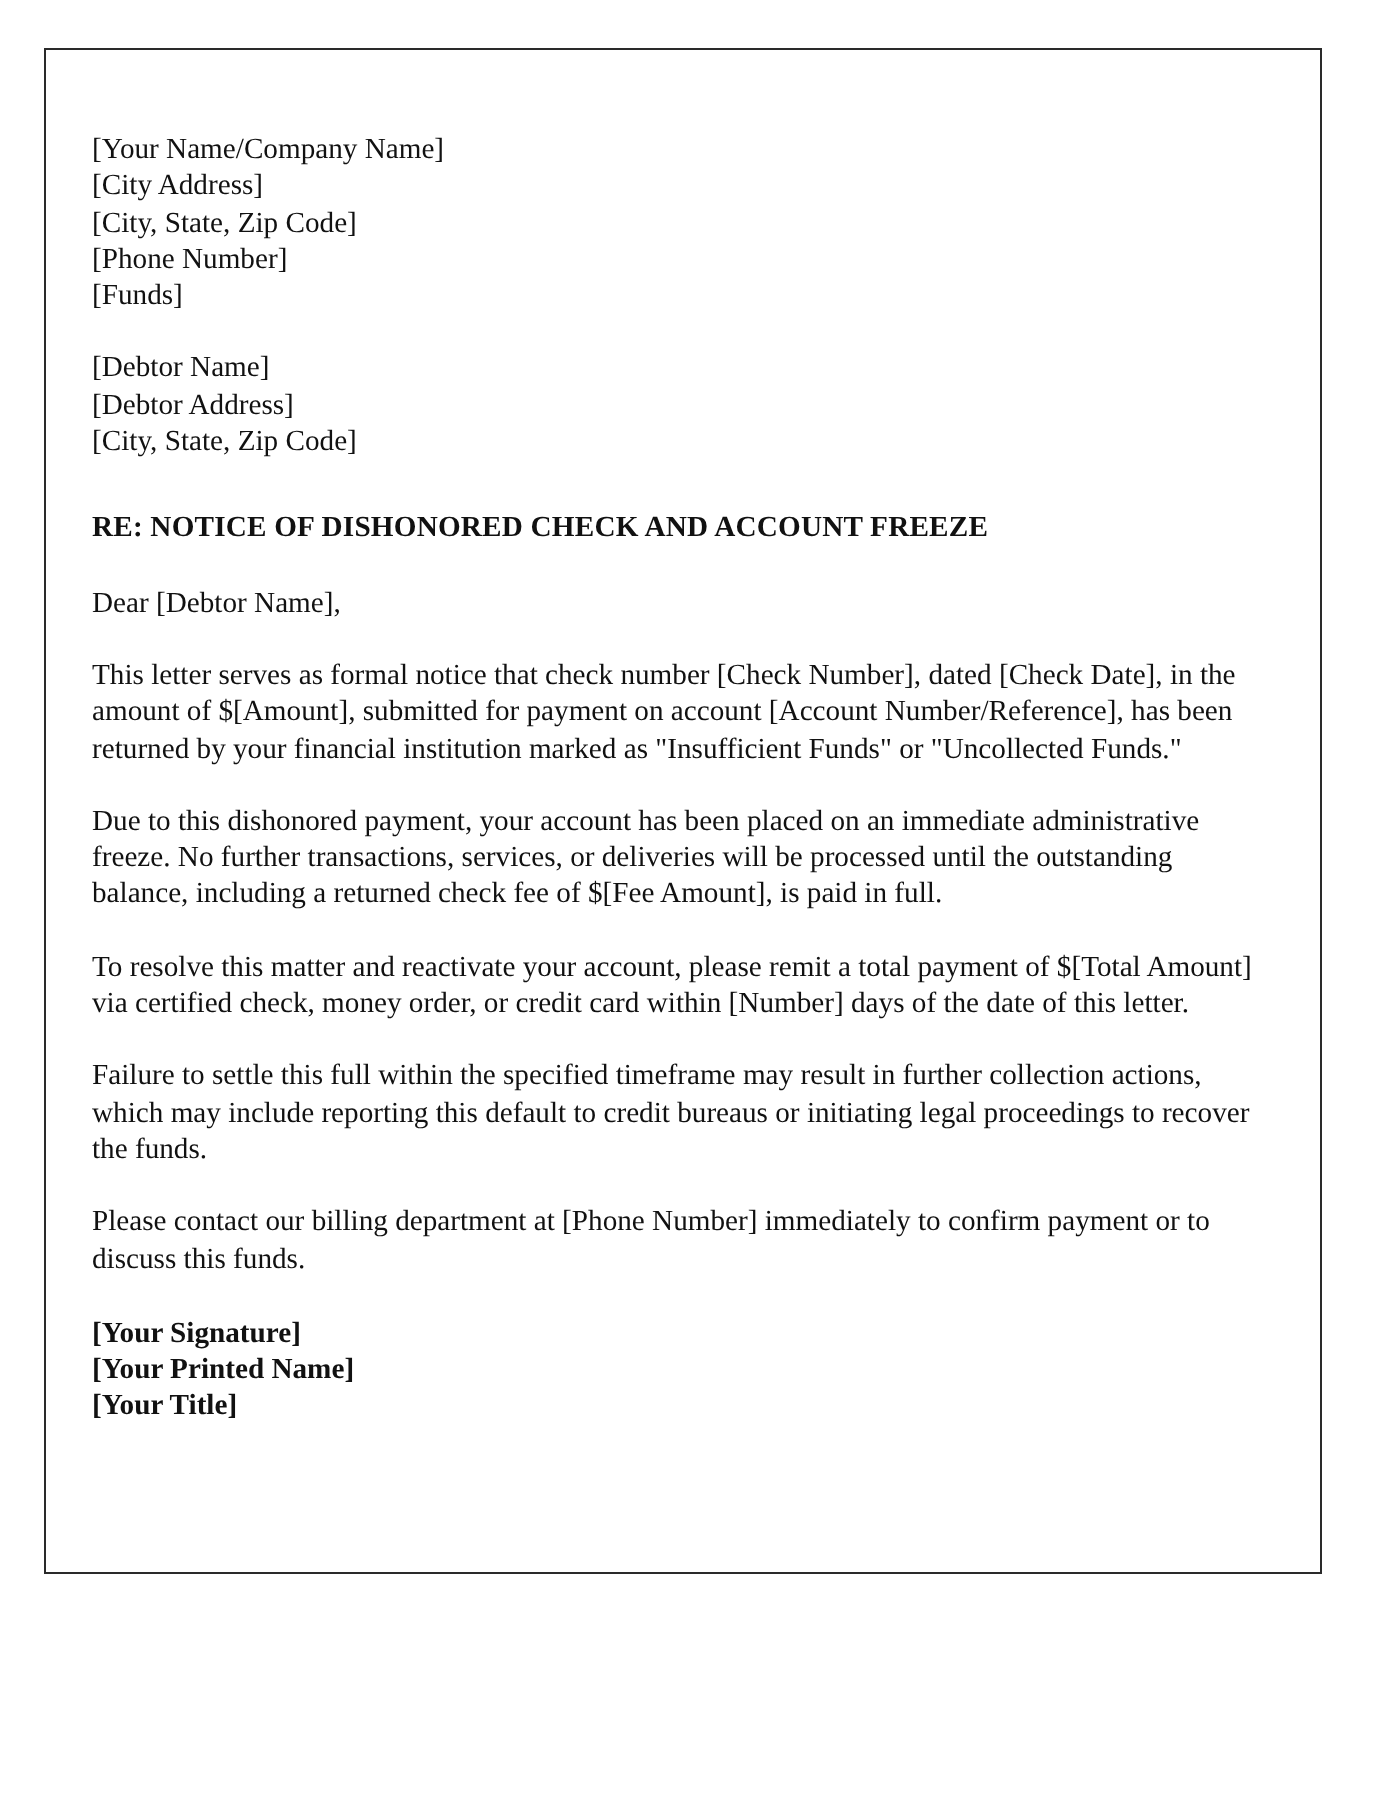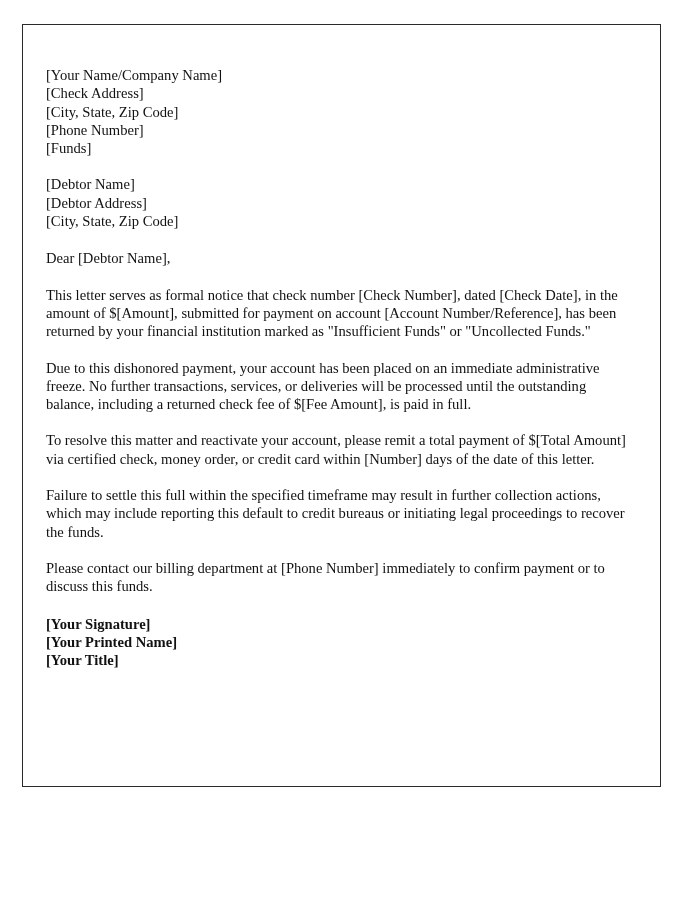--- a/index.html
+++ b/index.html
@@ -73,34 +73,35 @@
   }
 </style>
 </head>
 <body>
 
 <div class="page-frame">
   <div class="letter-body">
 
     <div class="addr-block">
       <div class="addr-line">[Your Name/Company Name]</div>
-      <div class="addr-line">[Check Address]</div>
+      <div class="addr-line">[City Address]</div>
       <div class="addr-line">[City, State, Zip Code]</div>
       <div class="addr-line">[Phone Number]</div>
       <div class="addr-line">[Funds]</div>
     </div>
 
     <div class="block-gap"></div>
 
     <div class="addr-block">
       <div class="addr-line">[Debtor Name]</div>
       <div class="addr-line">[Debtor Address]</div>
       <div class="addr-line">[City, State, Zip Code]</div>
     </div>
 
+    <div class="subject-line">RE: NOTICE OF DISHONORED CHECK AND ACCOUNT FREEZE</div>
 
     <div class="salutation">Dear [Debtor Name],</div>
 
     <p class="para">This letter serves as formal notice that check number [Check Number], dated [Check Date], in the amount of $[Amount], submitted for payment on account [Account Number/Reference], has been returned by your financial institution marked as "Insufficient Funds" or "Uncollected Funds."</p>
     <p class="para">Due to this dishonored payment, your account has been placed on an immediate administrative freeze. No further transactions, services, or deliveries will be processed until the outstanding balance, including a returned check fee of $[Fee Amount], is paid in full.</p>
     <p class="para">To resolve this matter and reactivate your account, please remit a total payment of $[Total Amount] via certified check, money order, or credit card within [Number] days of the date of this letter.</p>
     <p class="para">Failure to settle this full within the specified timeframe may result in further collection actions, which may include reporting this default to credit bureaus or initiating legal proceedings to recover the funds.</p>
     <p class="para">Please contact our billing department at [Phone Number] immediately to confirm payment or to discuss this funds.</p>
 
 

